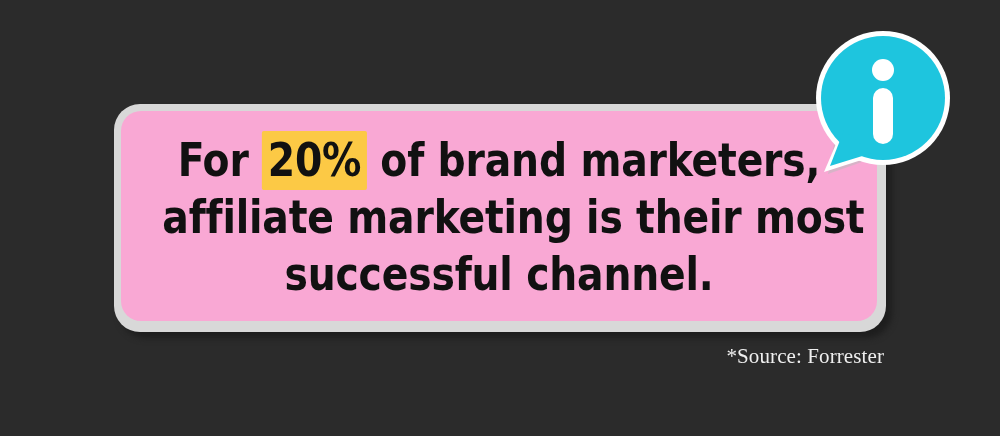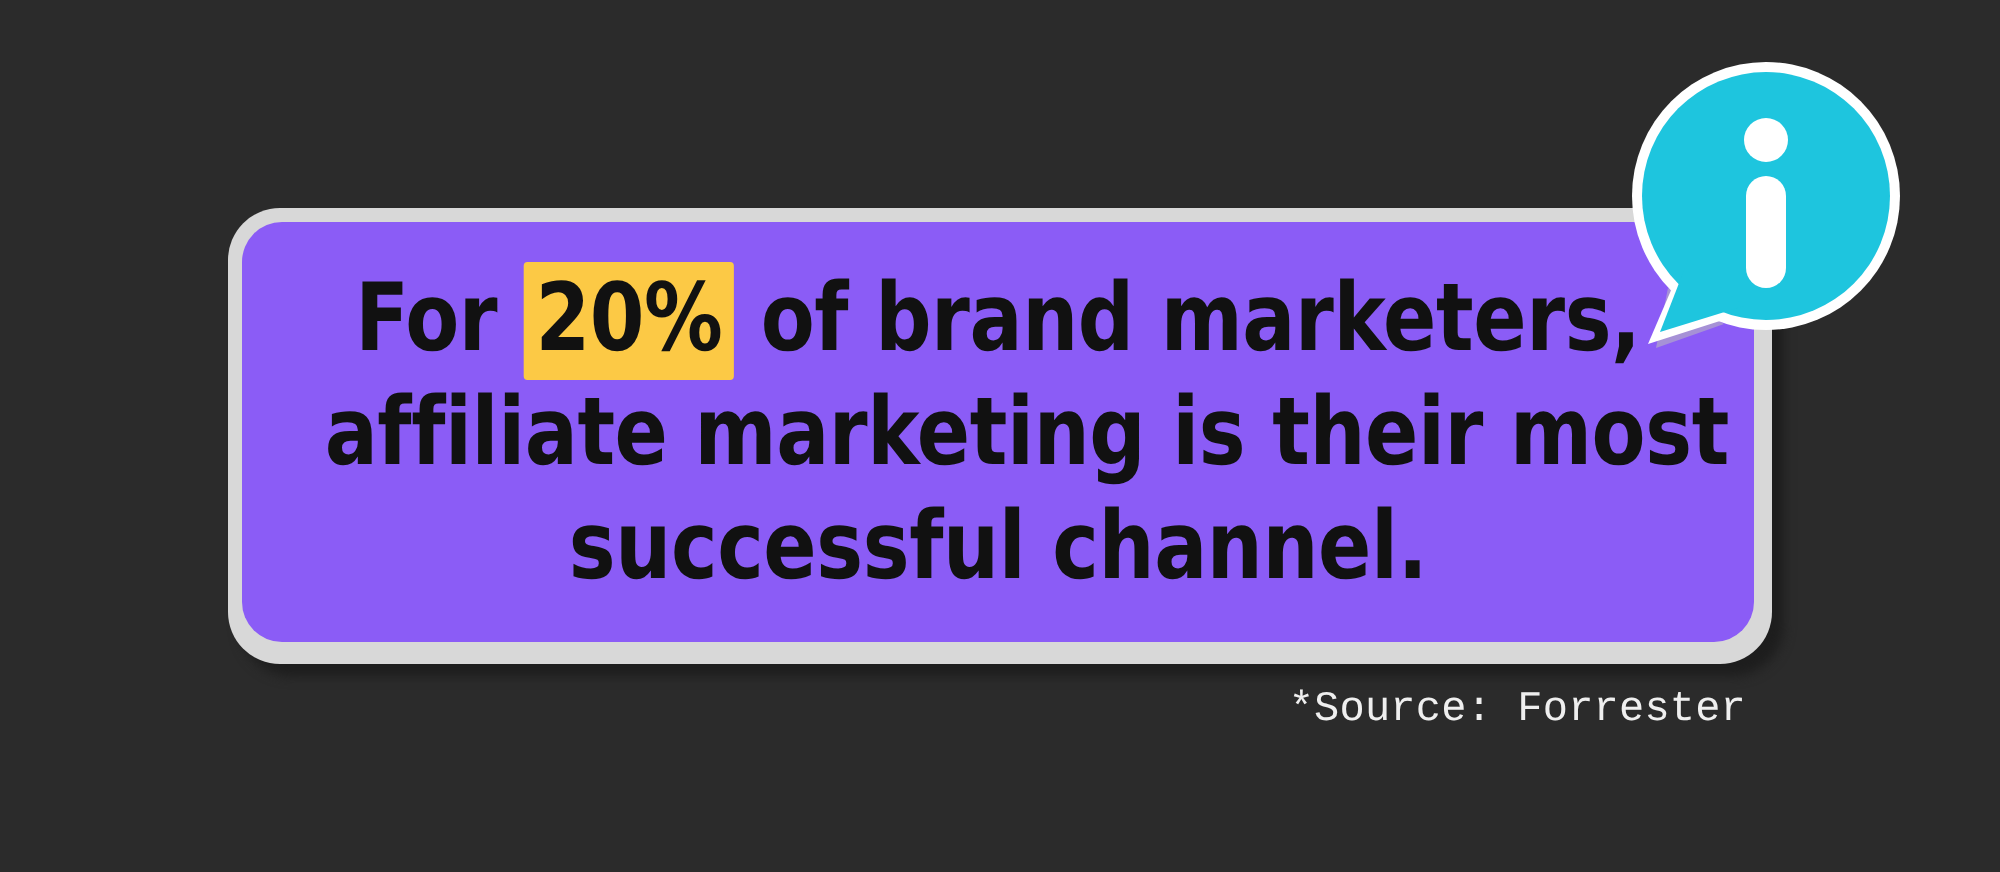--- a/index.html
+++ b/index.html
@@ -52,21 +52,21 @@
     box-sizing: border-box;
   }
   
   .card-inner {
     position: absolute;
     left: 7px;
     top: 7px;
     right: 9px;
     bottom: 11px;
     border-radius: 20px;
-    background: #8b5cf6;
+    background: #f9a8d4;
     display: flex;
     align-items: center;
     justify-content: center;
   }
 
   .headline {
     text-align: center;
     font-family: "Liberation Sans Narrow", "DejaVu Sans Condensed", "Liberation Sans", sans-serif;
     font-weight: bold;
     font-size: 47px;
@@ -97,24 +97,25 @@
   .info-icon svg { display: block; }
 
   
   .source {
     position: absolute;
     left: 0;
     top: 344px;
     width: 873px;
     text-align: right;
     color: #efefef;
-    font-family: Liberation Mono, monospace;
+    font-family: Liberation Serif, serif;
     font-size: 21px;
     line-height: 24px;
     letter-spacing: 0.1px;
+    padding-left: 11px;
   }
 </style>
 </head>
 <body>
 
 <div id="stage">
 
   <div class="card-wrap">
     <div class="card-shadow"></div>
     <div class="card-frame"></div>

